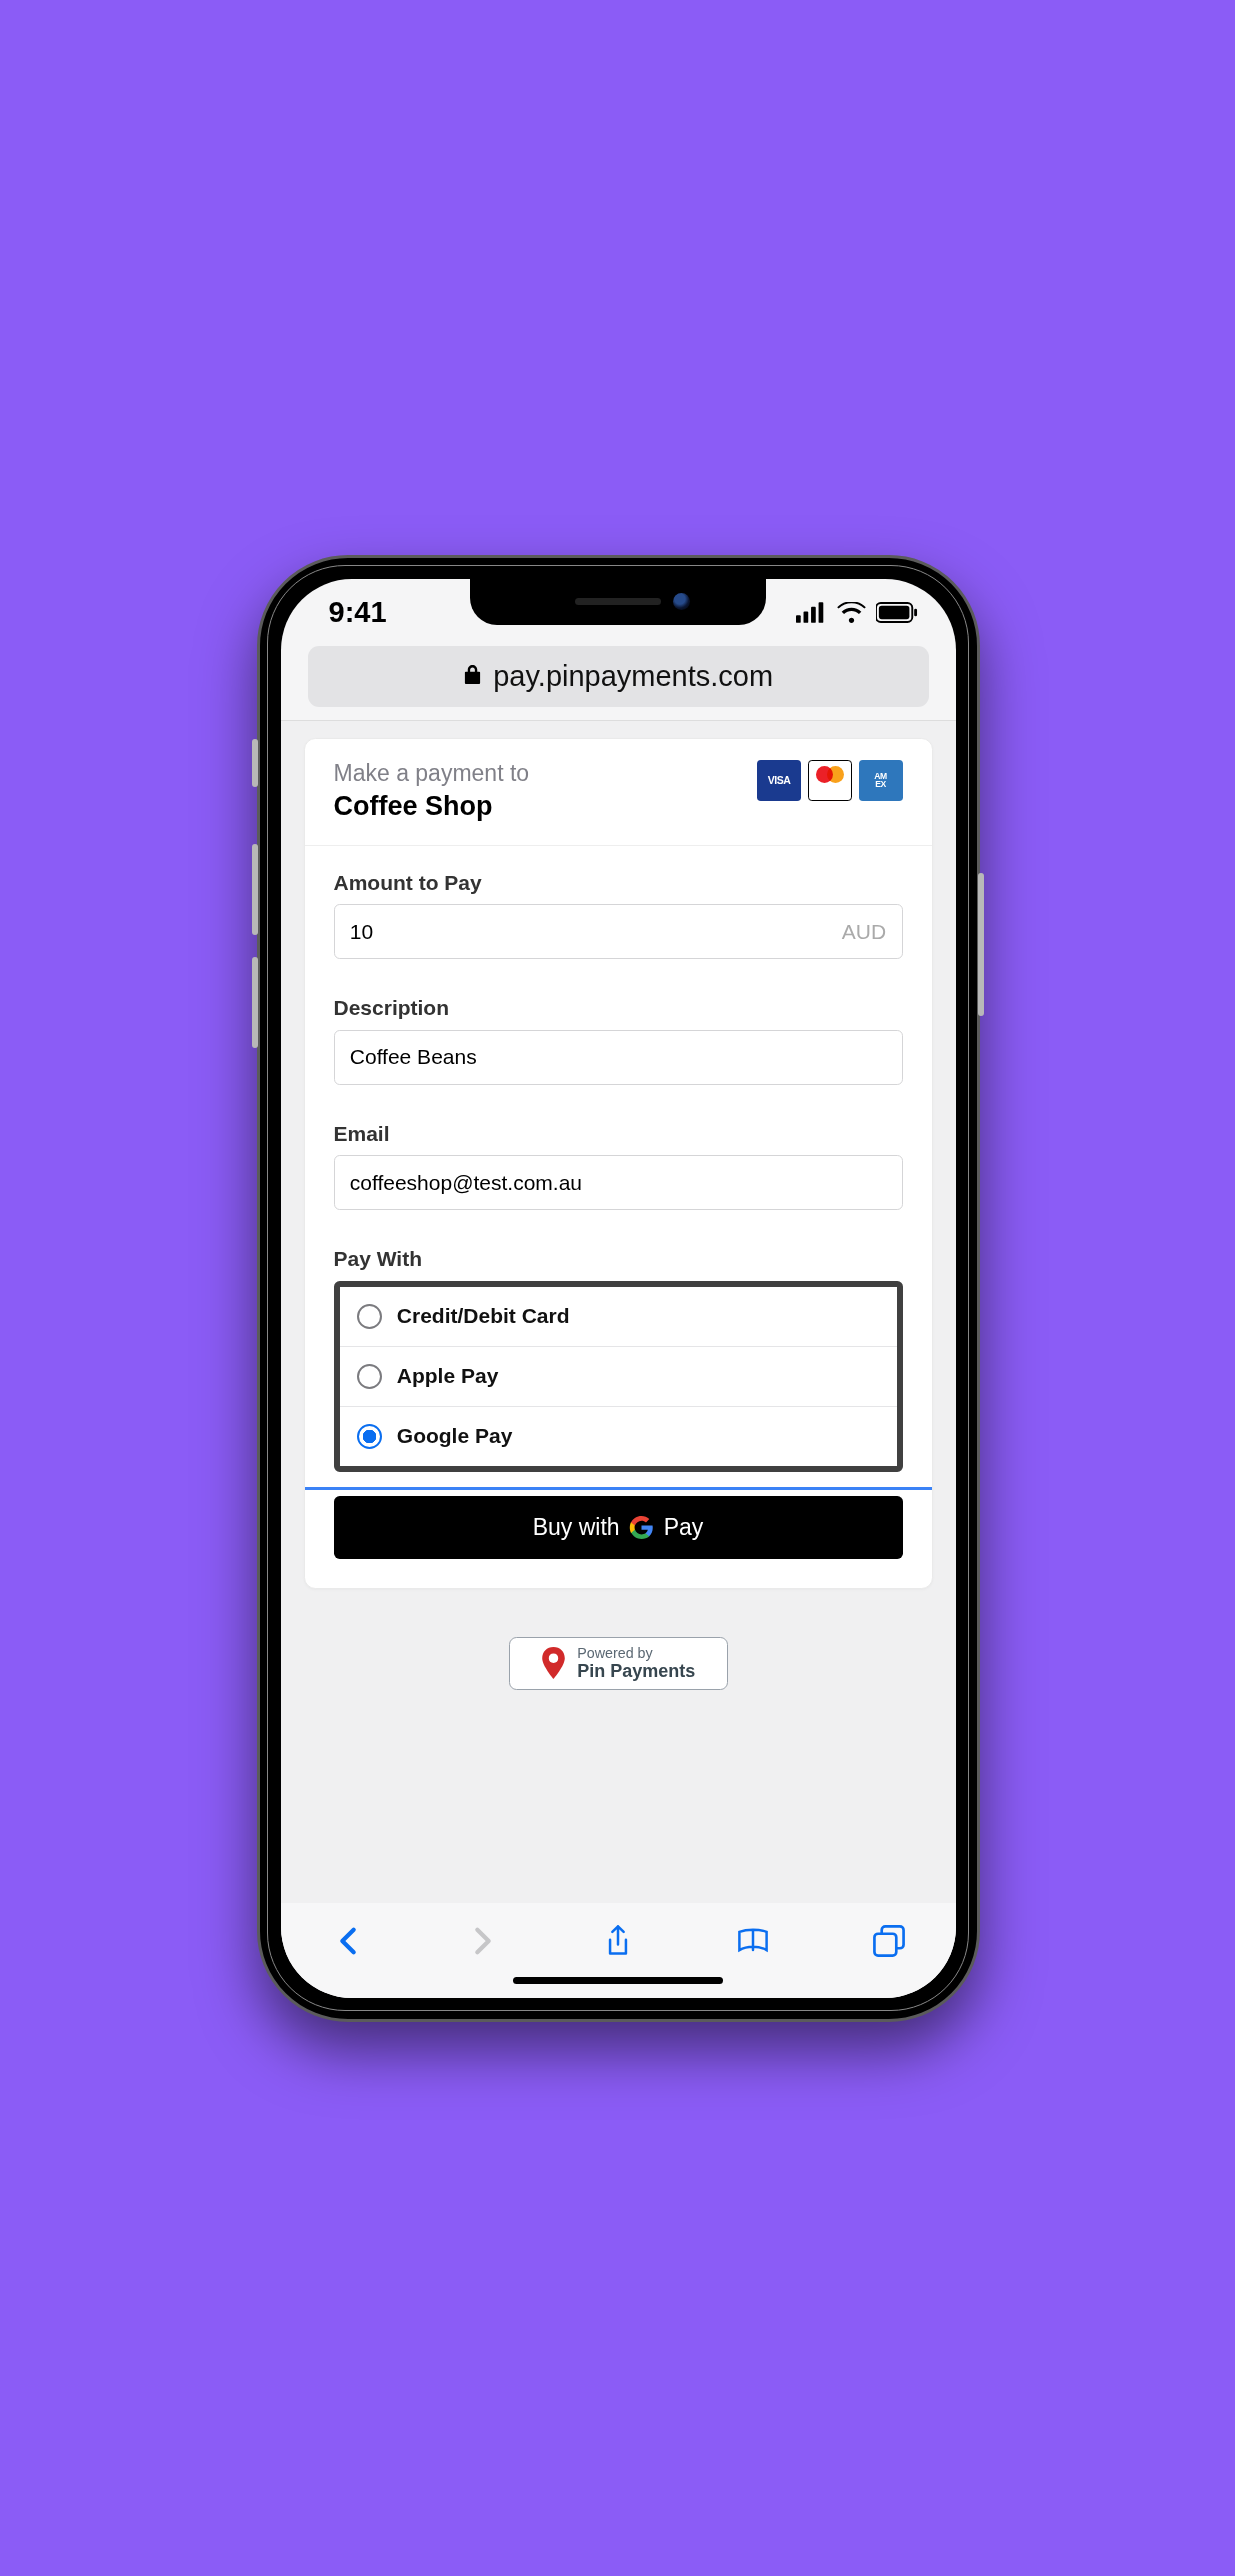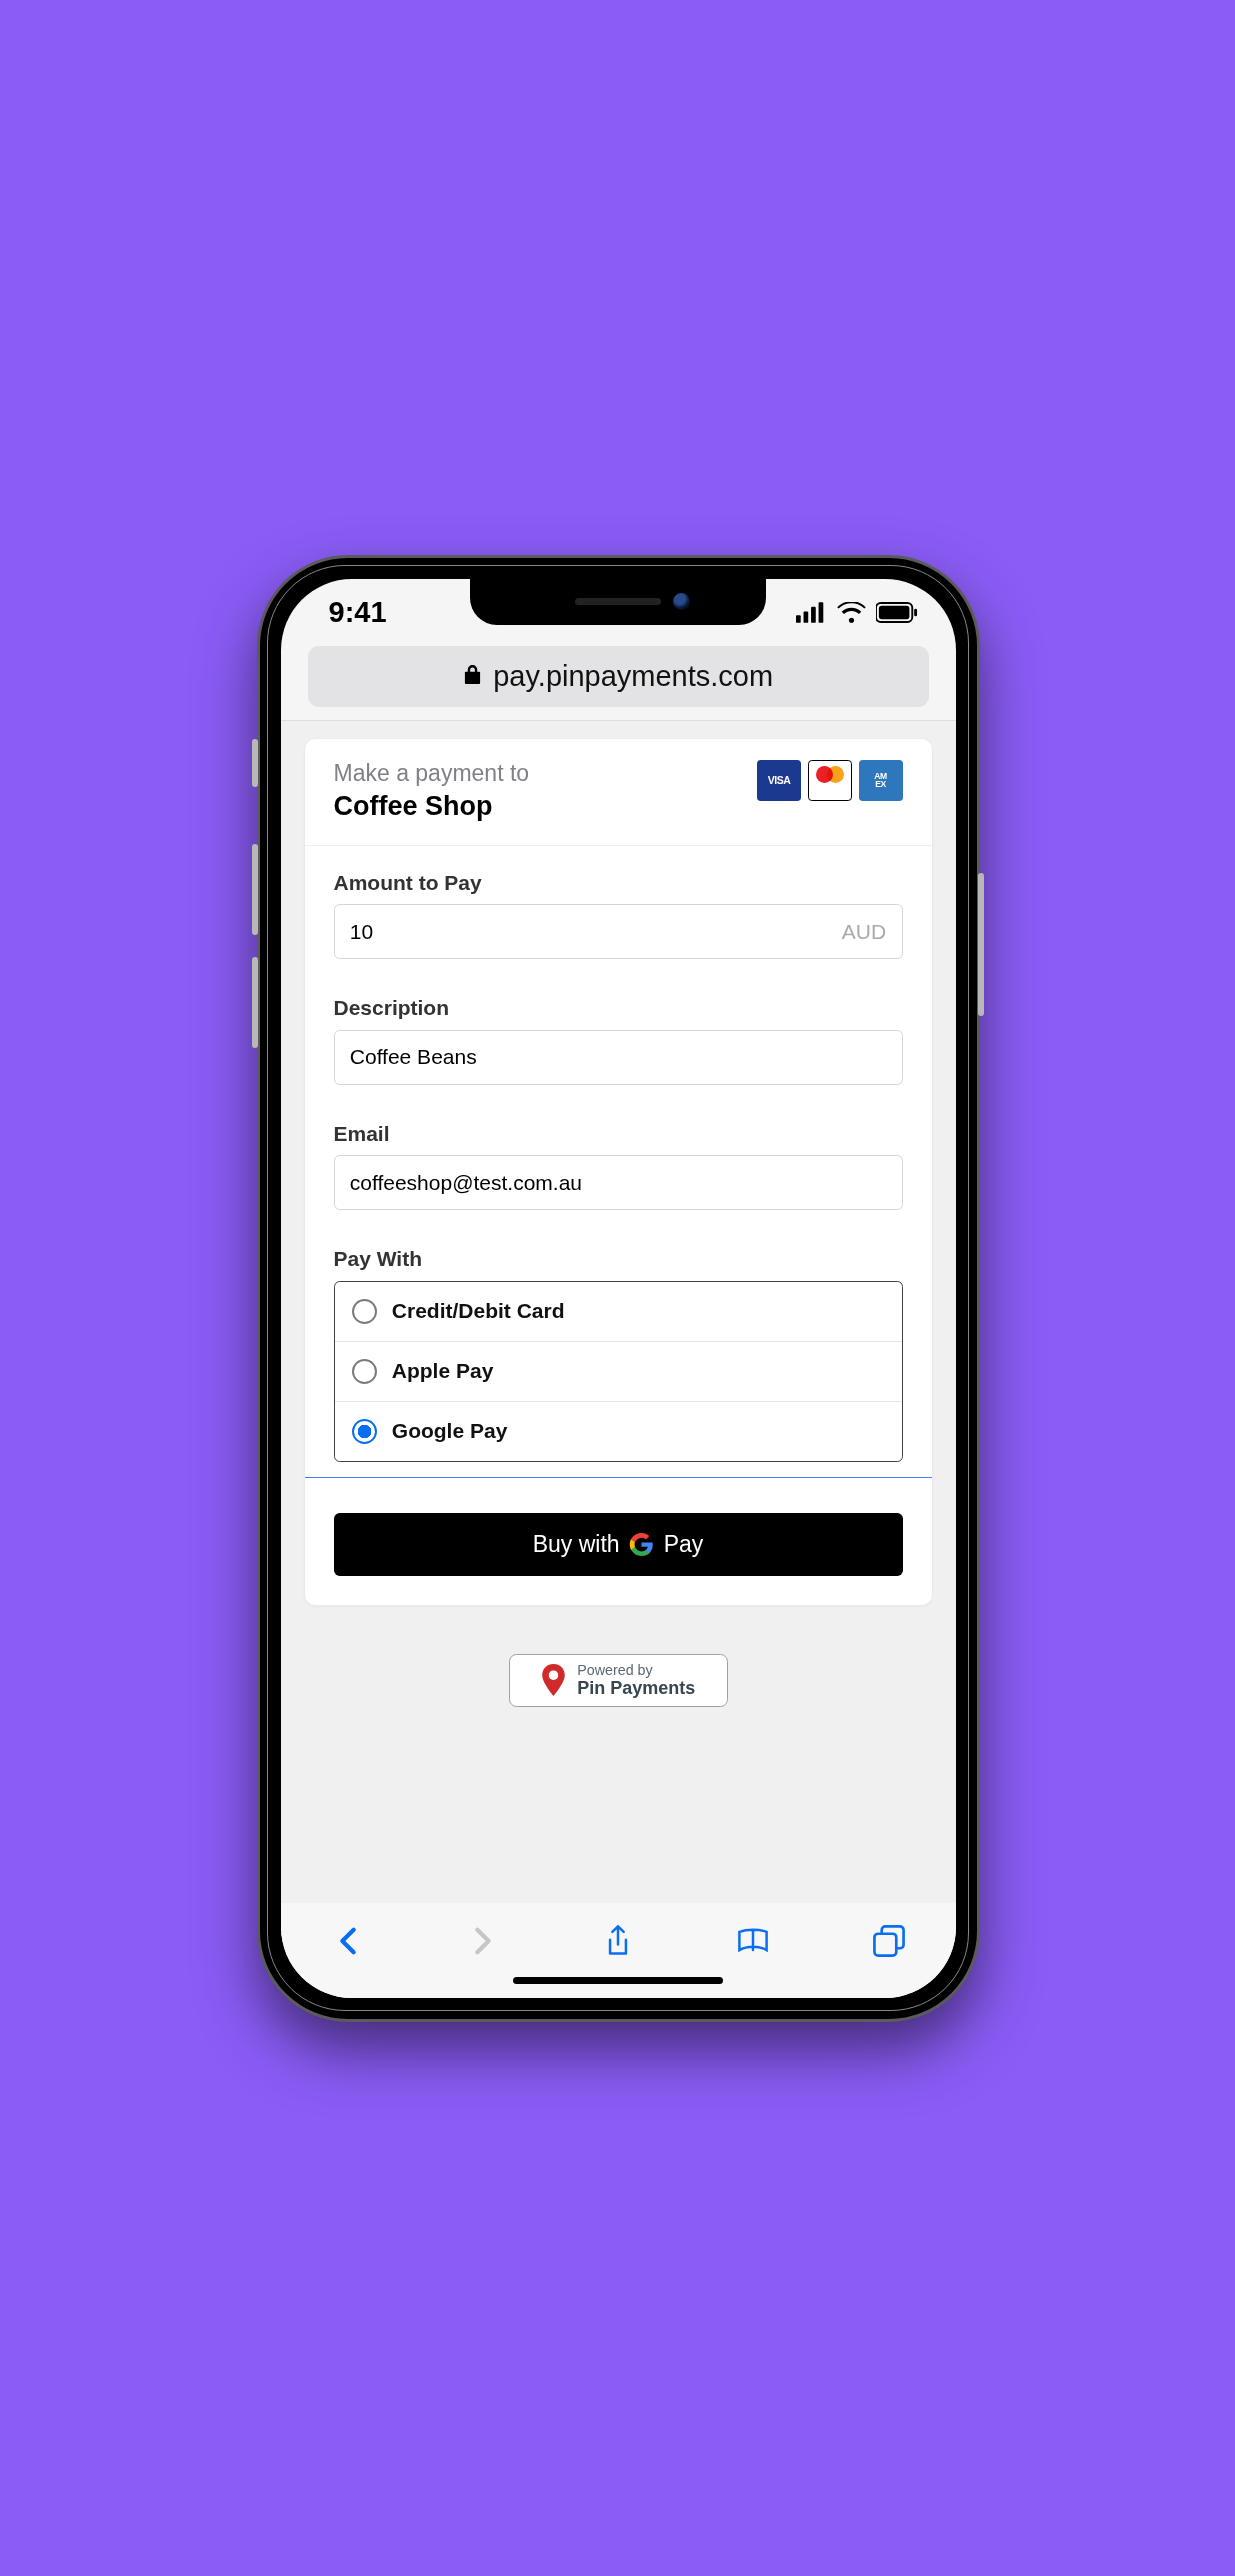--- a/index.html
+++ b/index.html
@@ -197,21 +197,21 @@
     outline:none;
     font-size:21px;
     background:transparent;
   }
   .input .suffix {
     color: #aaa;
     font-size: 21px;
     font-weight: 500;
   }
   .radio-group {
-    border: 1px solid #404040;
+    border: 6px solid #404040;
     border-radius: 5.7px;
     overflow: hidden;
   }
   .radio-row {
     display: flex;
     align-items: center;
     gap: 15.3px;
     padding: 17px 17px;
     border-bottom: 1px solid #e5e5e7;
     font-size: 21px;
@@ -227,23 +227,23 @@
     border-radius: 50%;
     flex-shrink: 0;
   }
   .radio-row.selected .radio-circle {
     border-color: #0a6ef0;
     background: radial-gradient(circle, #0a6ef0 0 45%, #fff 46% 100%);
     border-width: 2.9px;
   }
 
   .card-footer {
-    border-top: 1px solid #3b82f6;
+    border-top: 3px solid #3b82f6;
     margin-top: 13.4px;
-    padding: 35px 29px 29px 29px;
+    padding: 6px 29px 29px 29px;
   }
   .gpay-btn {
     width: 100%;
     height: 63px;
     background: #000;
     color: #fff;
     border: none;
     border-radius: 5.7px;
     font-size: 23px;
     display:flex;

